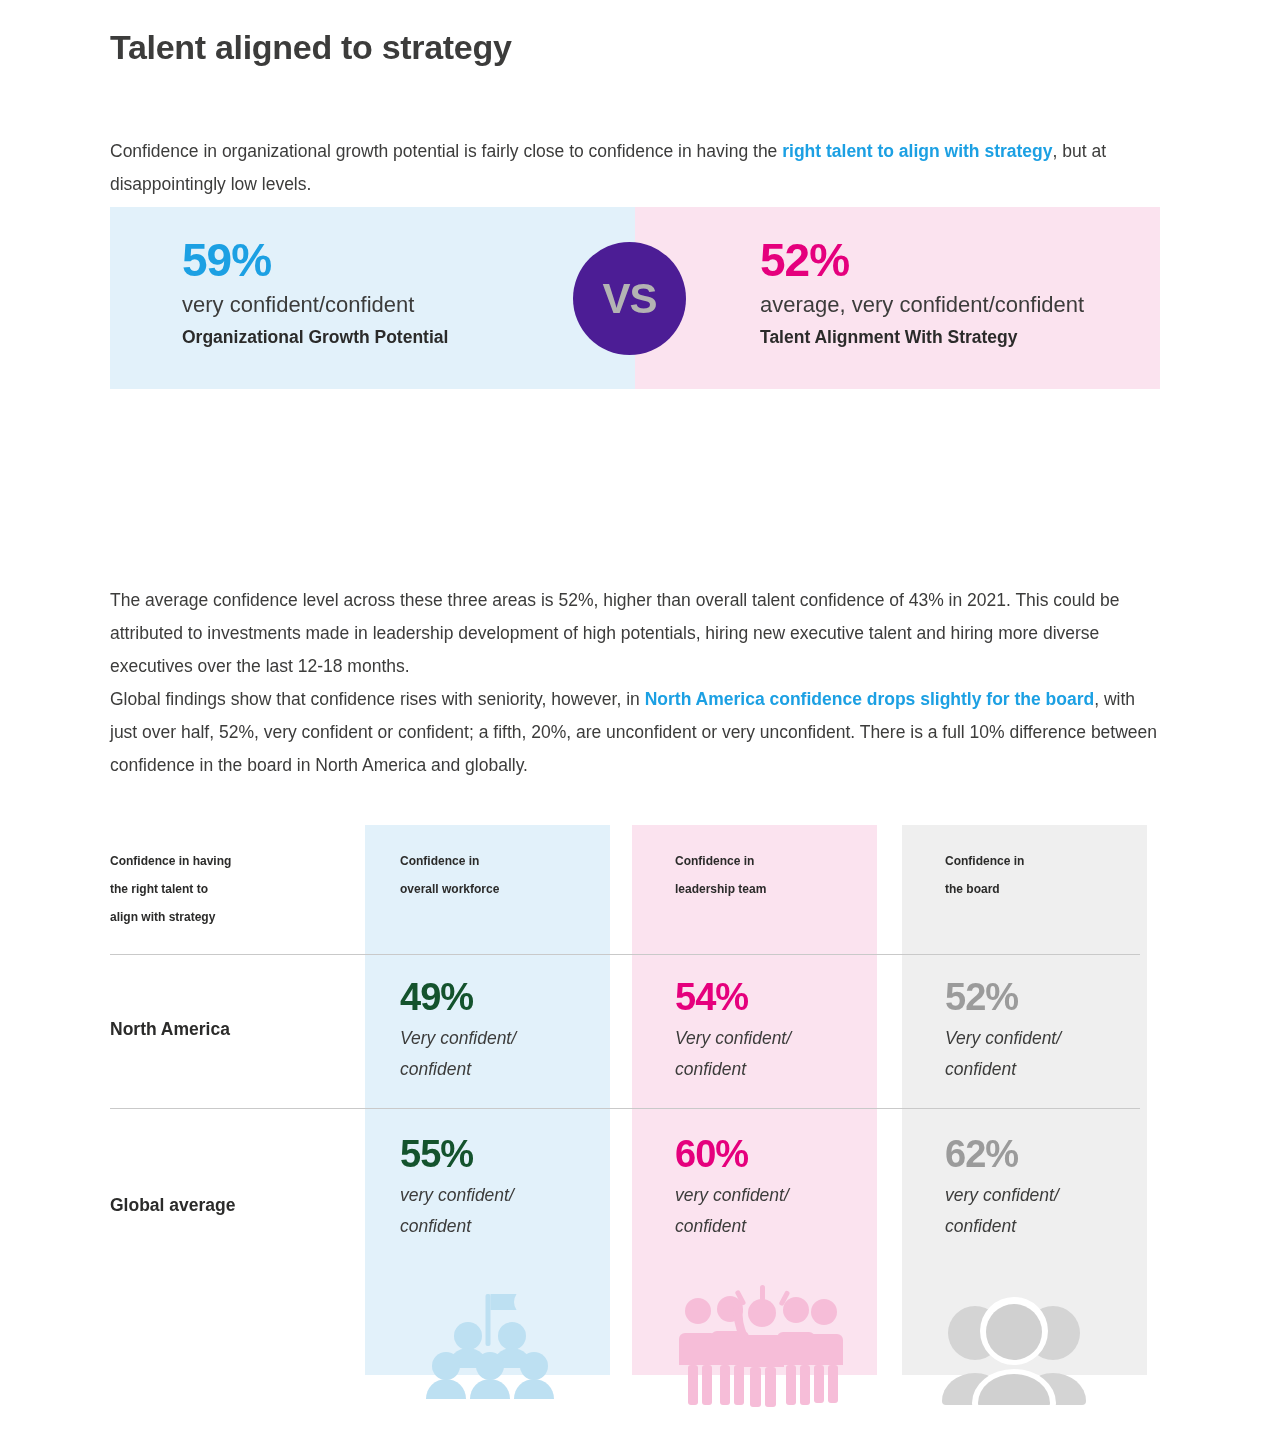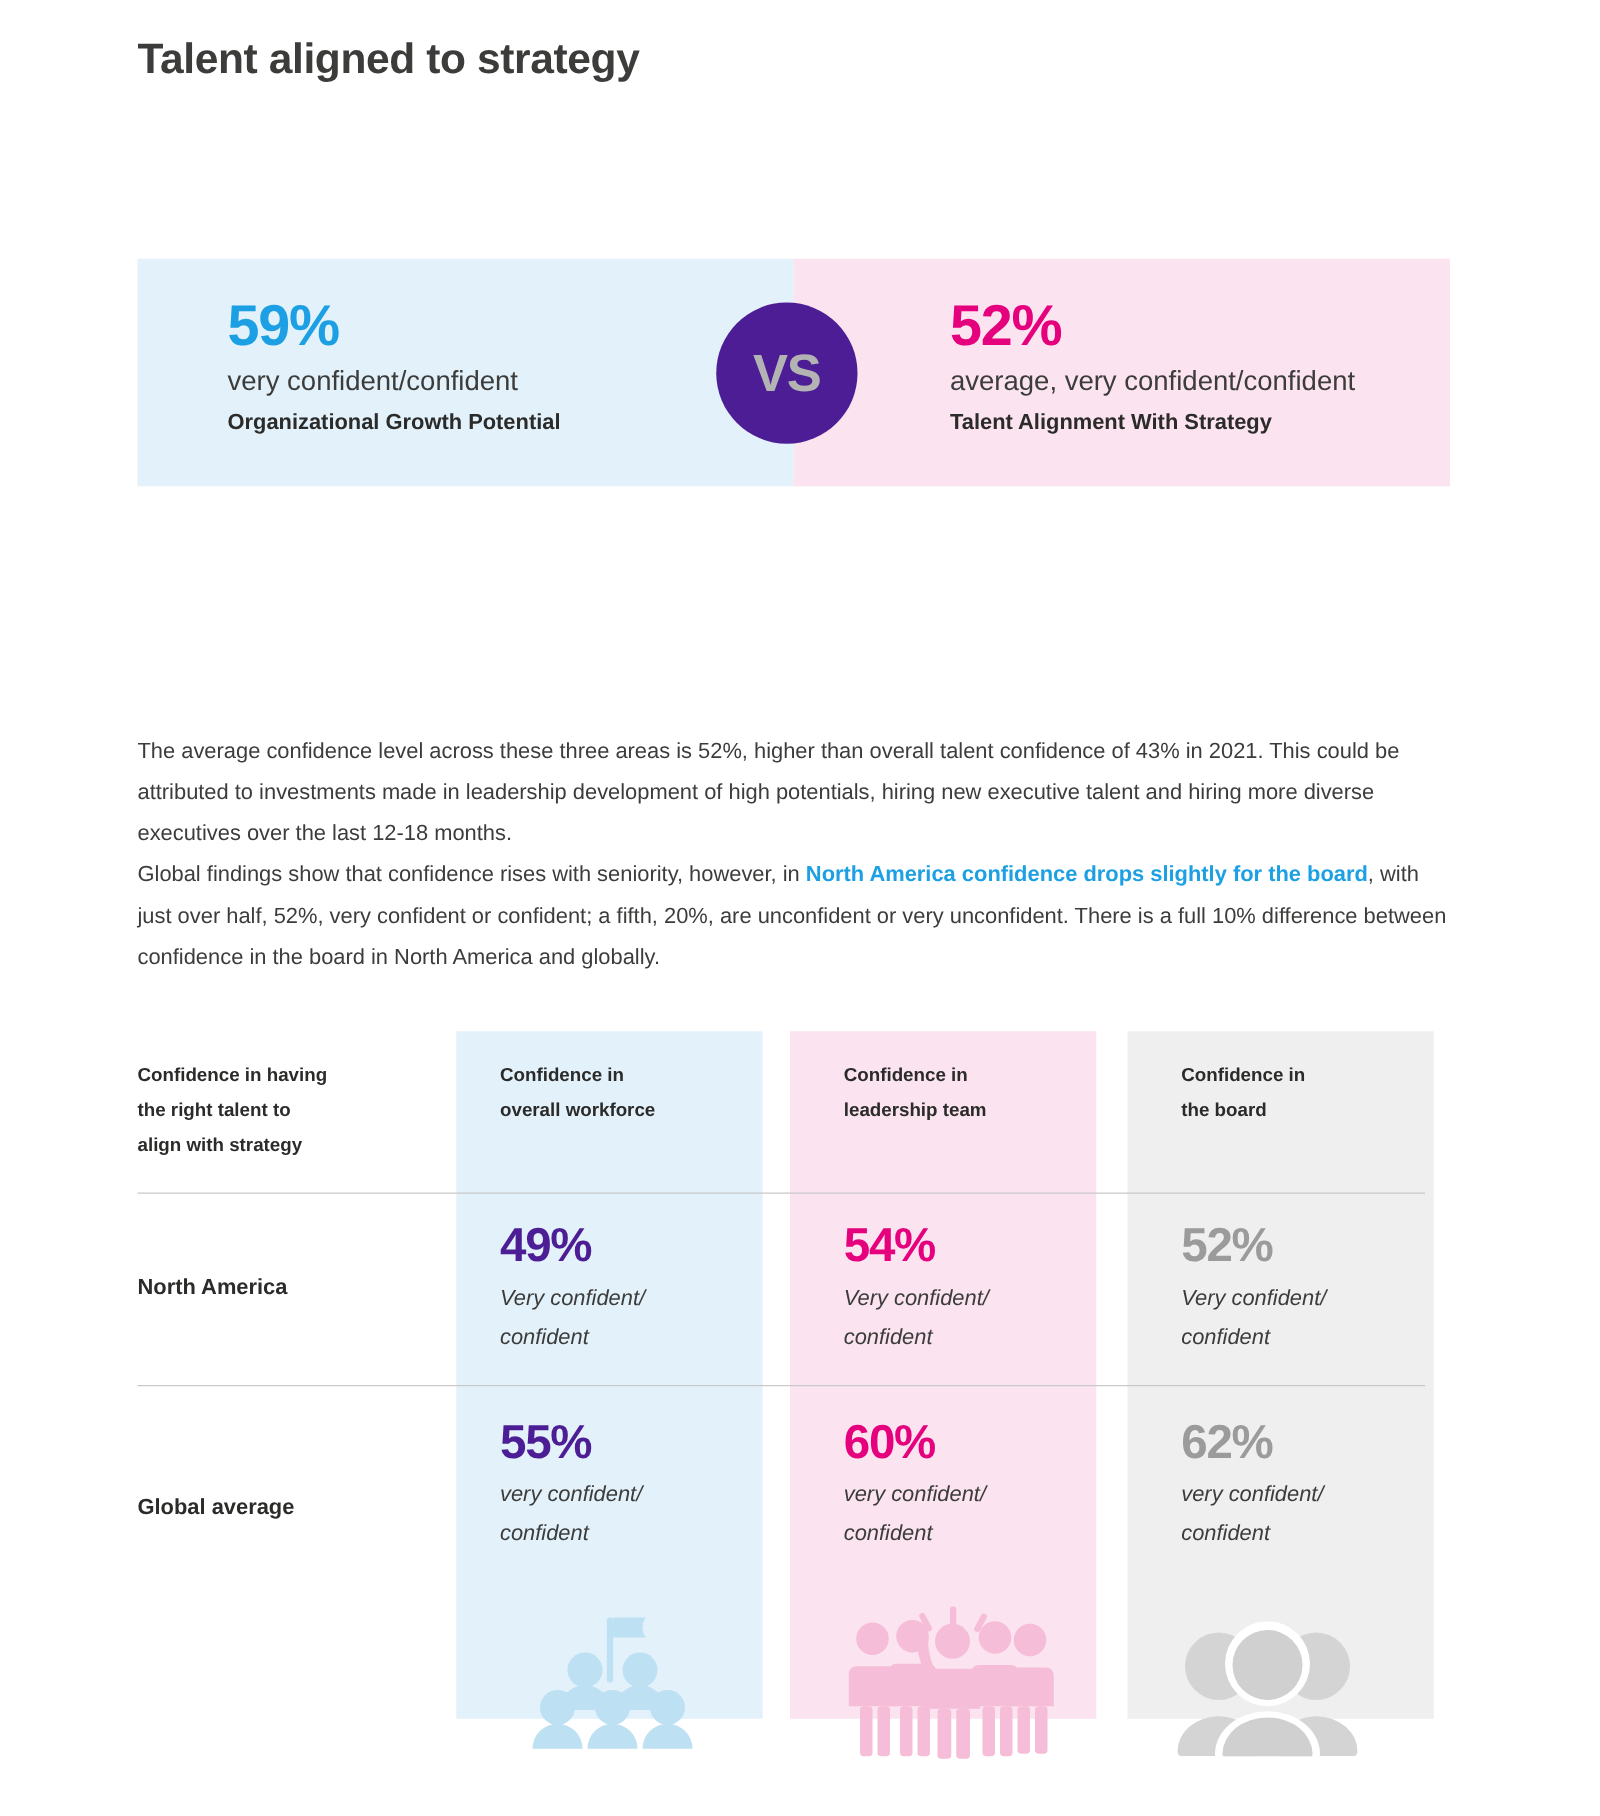--- a/index.html
+++ b/index.html
@@ -137,42 +137,42 @@
   .cell {
     position: absolute;
     width: 215px;
   }
   .cell-c1 { left: 0;     width: 240px; }
   .cell-c2 { left: 290px; }
   .cell-c3 { left: 565px; }
   .cell-c4 { left: 835px; }
 
   .th {
-    font-size: 15px;
+    font-size: 12px;
     font-weight: bold;
     line-height: 28px;
     color: #2b2b2a;
   }
   .head-row .cell { top: 22px; }
 
   .rowlabel {
     font-size: 17.5px;
     font-weight: bold;
     color: #2b2b2a;
     line-height: 24px;
   }
 
   .cell-pct {
     font-size: 38px;
     font-weight: bold;
     line-height: 44px;
     letter-spacing: -1px;
     margin: 0 0 4px 0;
   }
-  .pct-blue { color: #4c1d95; }
+  .pct-blue { color: #14532d; }
   .pct-pink { color: #E5007D; }
   .pct-grey { color: #9b9b9b; }
   .cell-sub {
     font-size: 17.5px;
     line-height: 31px;
     color: #3c3c3b;
     font-style: italic;
   }
 
   .row-na .cell-c1 { top: 192px; }
@@ -194,20 +194,23 @@
   .icon-leadership { left: 562px; top: 460px; }
   .icon-board      { left: 830px; top: 472px; }
 </style>
 </head>
 <body>
 
 <div class="page">
 
   <h1 class="page-title">Talent aligned to strategy</h1>
 
+  <p class="intro">
+    <span>Confidence in organizational growth potential is fairly close to confidence in having the </span><span class="link">right talent to align with strategy</span><span>, but at disappointingly low levels.</span>
+  </p>
 
   <div class="compare">
     <div class="compare-half compare-left">
       <div class="compare-inner">
         <div class="big-pct blue">59%</div>
         <div class="compare-sub">very confident/confident</div>
         <div class="compare-label">Organizational Growth Potential</div>
       </div>
     </div>
     <div class="compare-half compare-right">

